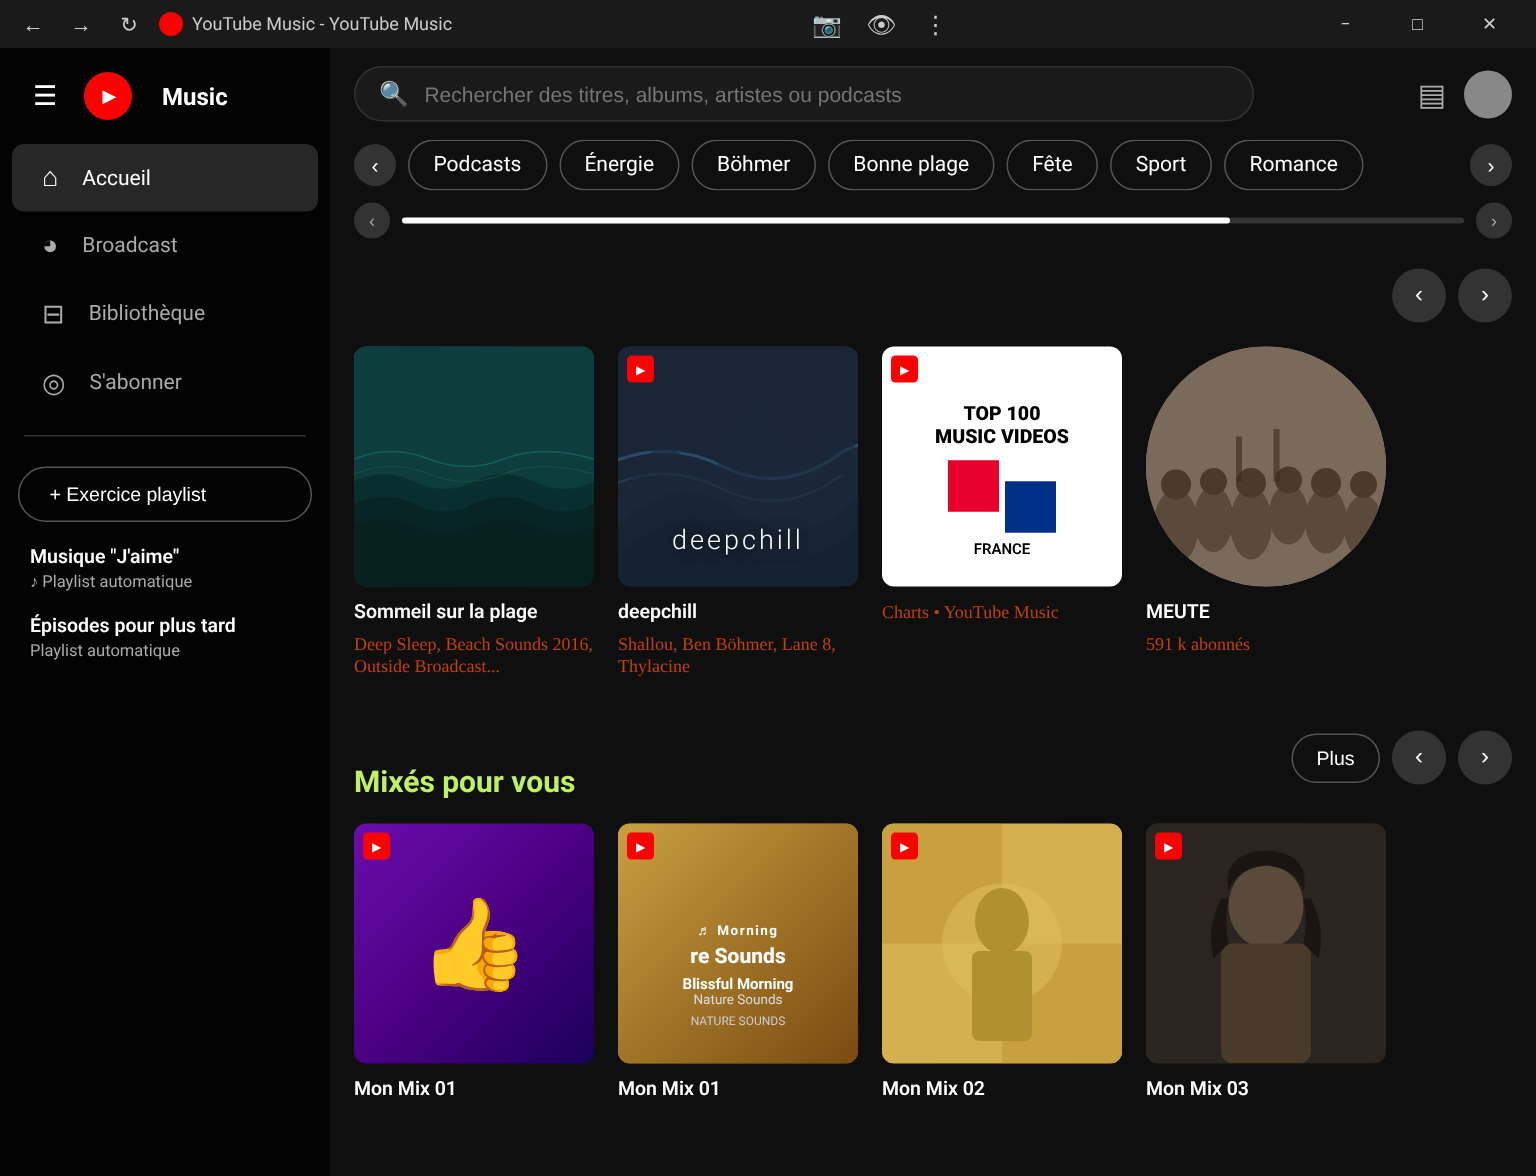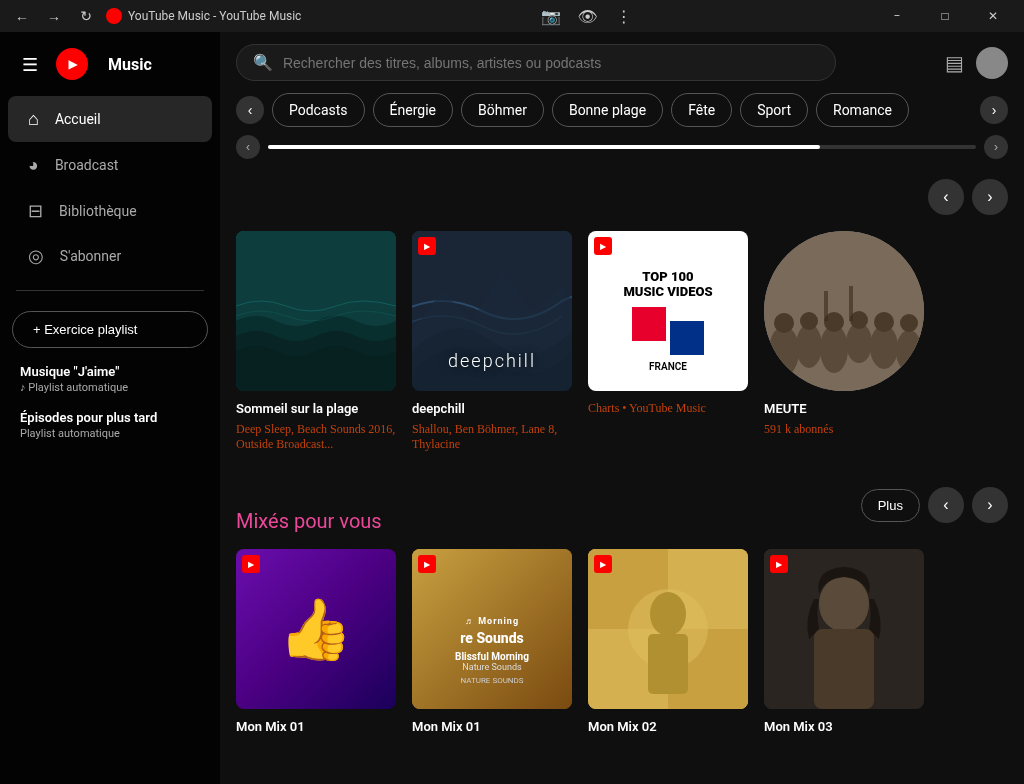--- a/index.html
+++ b/index.html
@@ -336,22 +336,22 @@
       padding: 8px 16px 16px;
     }
     .section-header {
       display: flex;
       align-items: center;
       justify-content: space-between;
       margin-bottom: 16px;
     }
     .section-title {
       font-size: 20px;
-      font-weight: 400;
-      color: #ec4899;
+      font-weight: 700;
+      color: #bef264;
       margin-top: 32px;
     }
     .section-controls {
       display: flex;
       align-items: center;
       gap: 8px;
     }
     .section-nav-btn {
       width: 36px;
       height: 36px;

